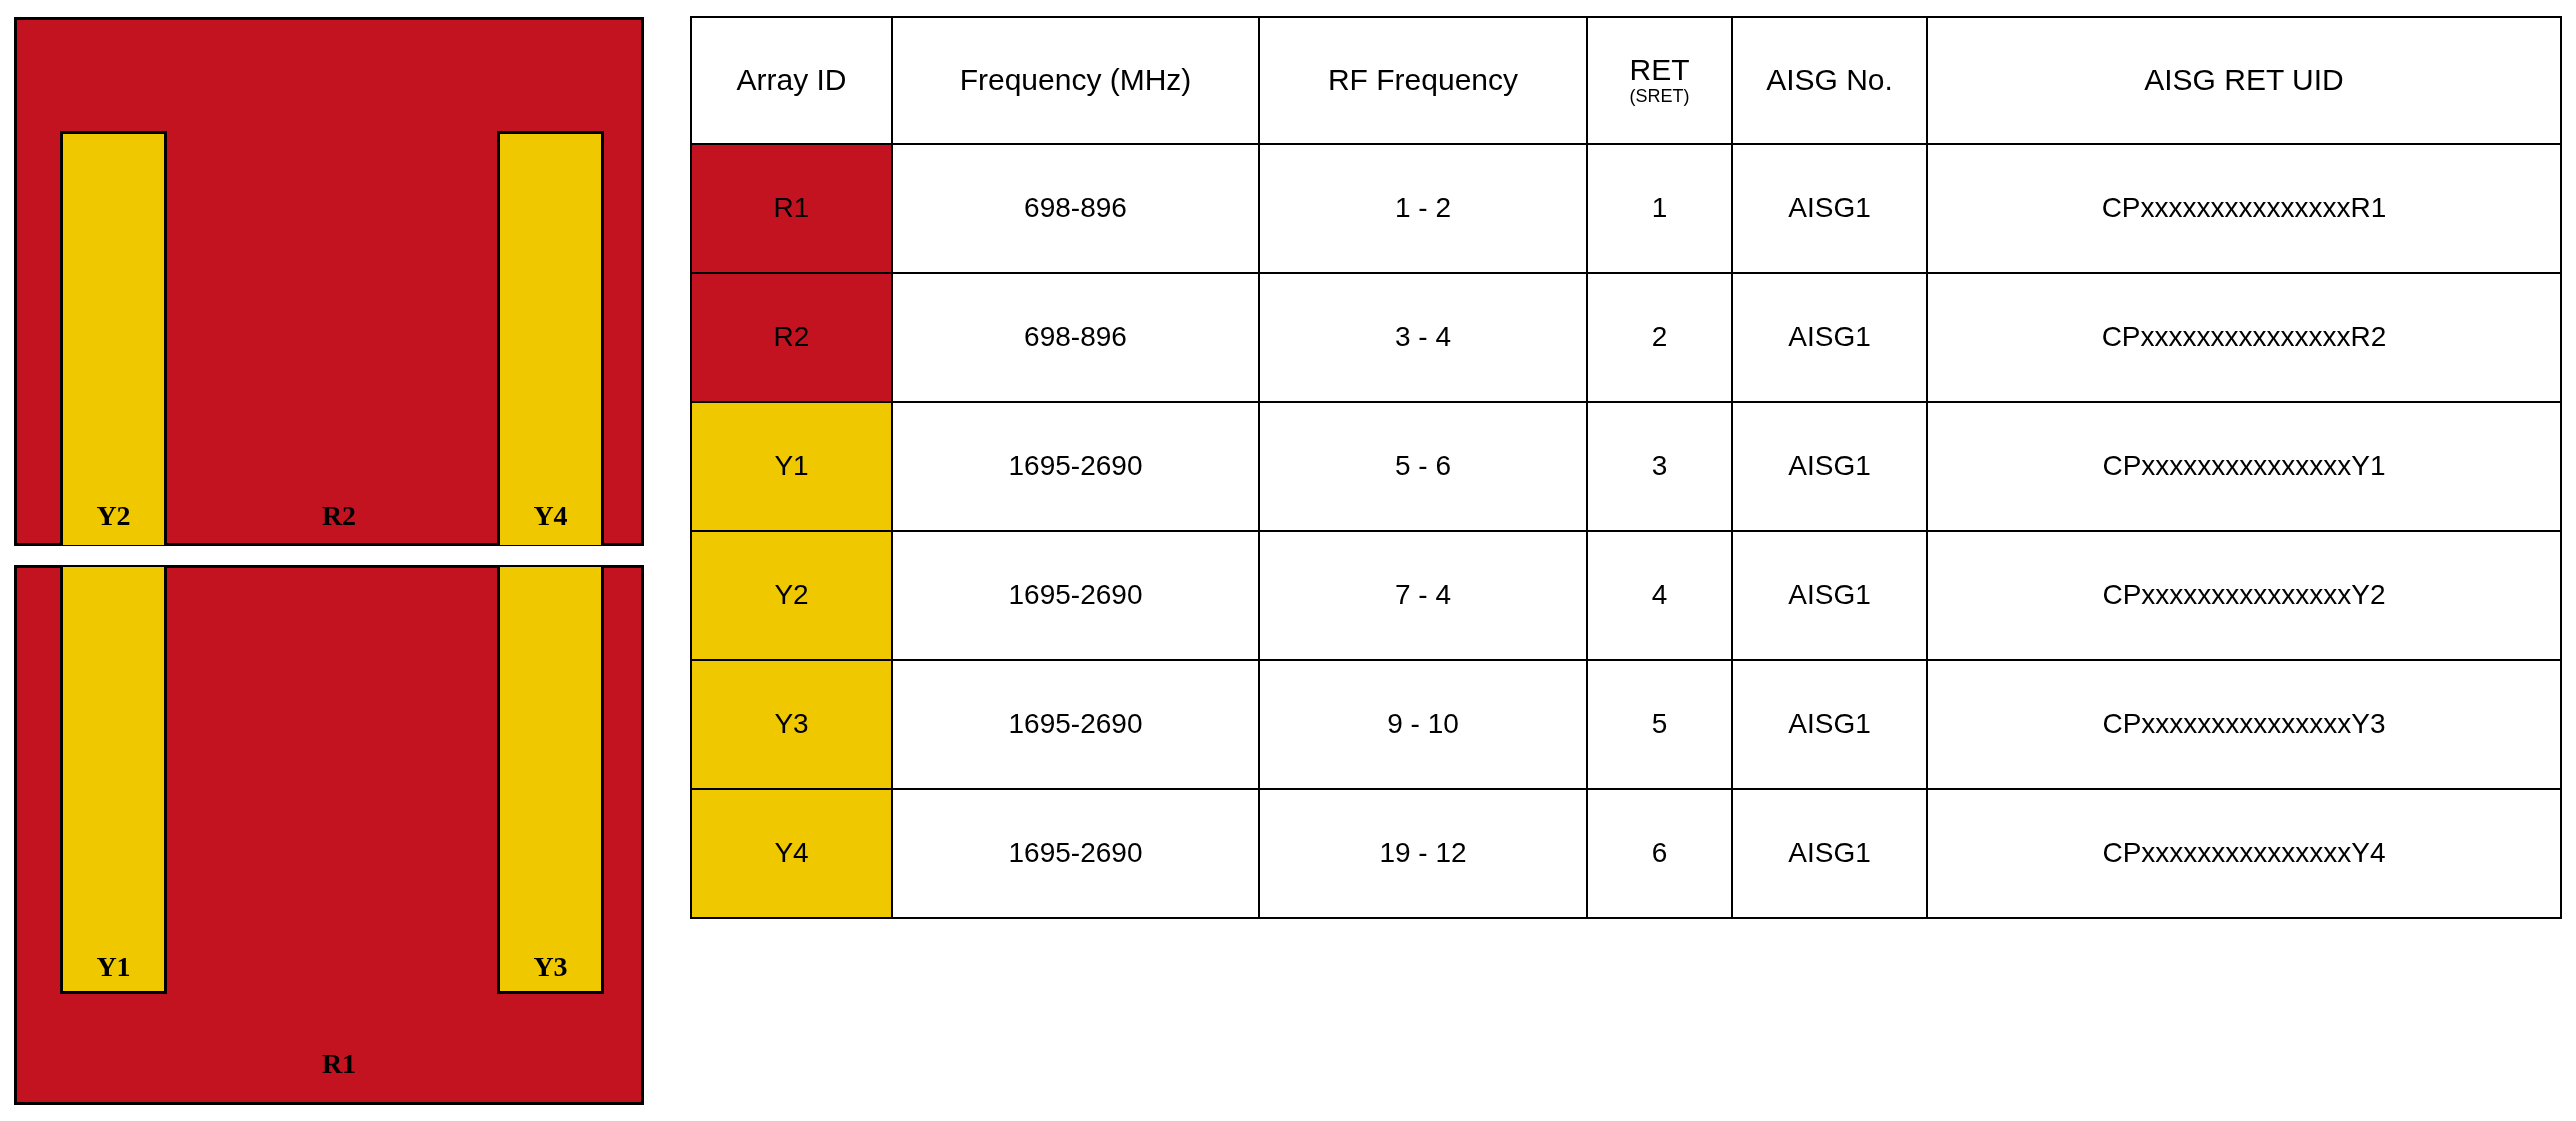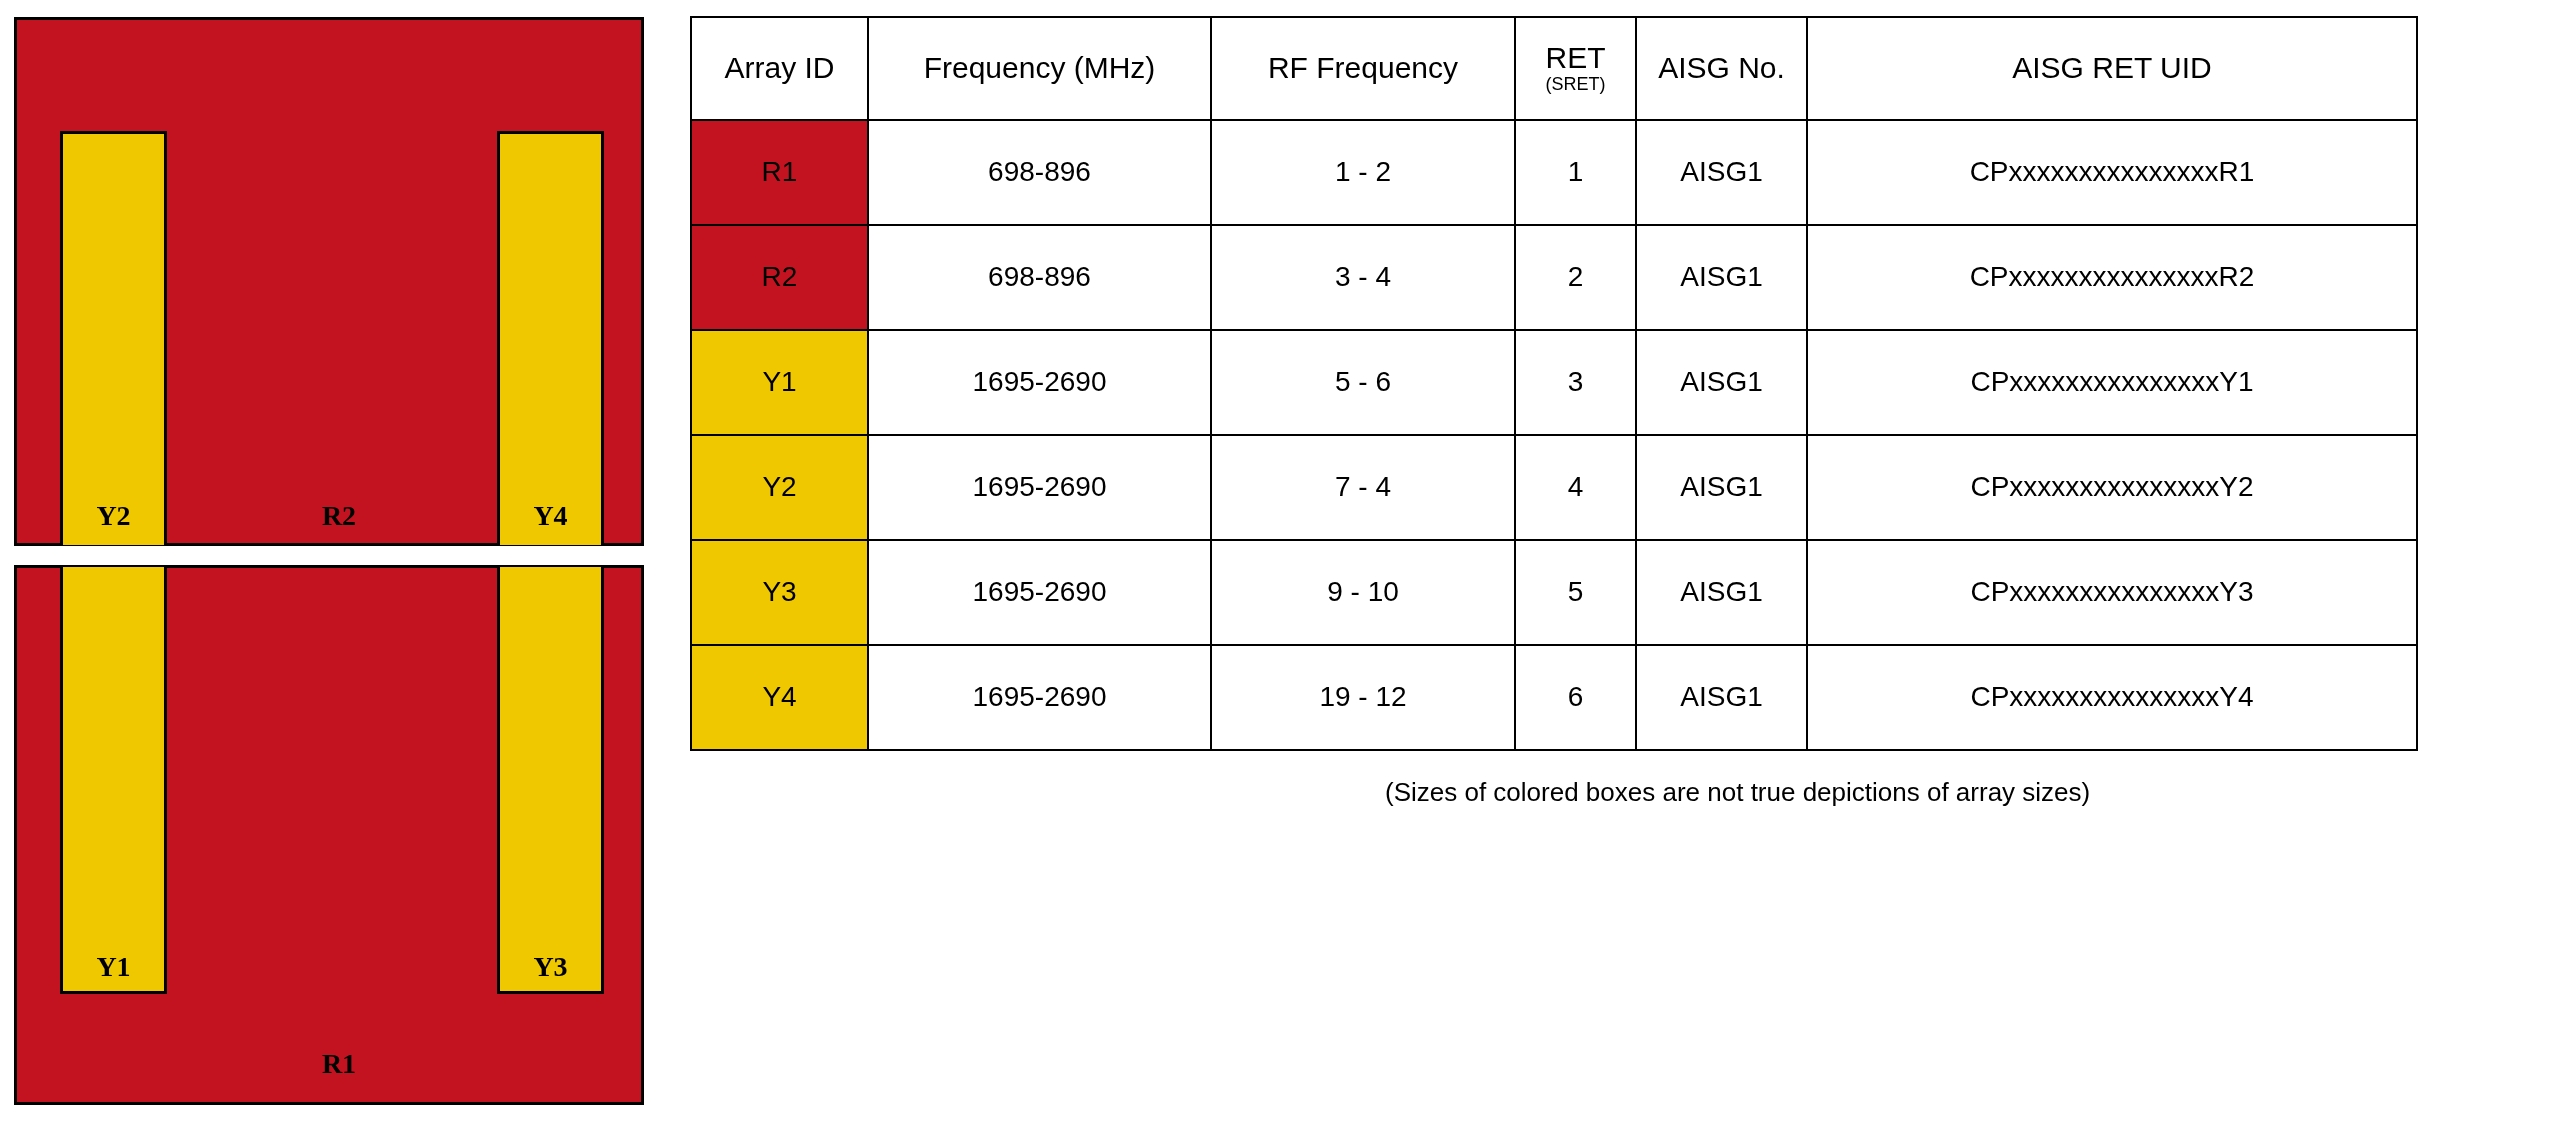--- a/index.html
+++ b/index.html
@@ -110,21 +110,21 @@
     width: 1666px;
   }
   table.spec-table th,
   table.spec-table td {
     border: 2.8px solid #000000;
     text-align: center;
     vertical-align: middle;
     color: #000000;
     font-family: "Liberation Sans", sans-serif;
     font-weight: normal;
-    padding: 4px;
+    padding: 16px;
   }
   table.spec-table thead th {
     height: 93px;
     font-size: 30px;
     line-height: 1.05;
   }
   table.spec-table tbody td {
     height: 95px;
     font-size: 28px;
   }
@@ -236,15 +236,14 @@
           <td class="col-array-id cell-yellow">Y4</td>
           <td class="col-frequency">1695-2690</td>
           <td class="col-connector">19 - 12</td>
           <td class="col-ret">6</td>
           <td class="col-aisg-no">AISG1</td>
           <td class="col-uid">CPxxxxxxxxxxxxxxxY4</td>
         </tr>
       </tbody>
   </table>
 
-  <div id="table-caption">(Sizes of colored boxes are not true depictions of array sizes)</div>
 </div>
 
 
 </body></html>

